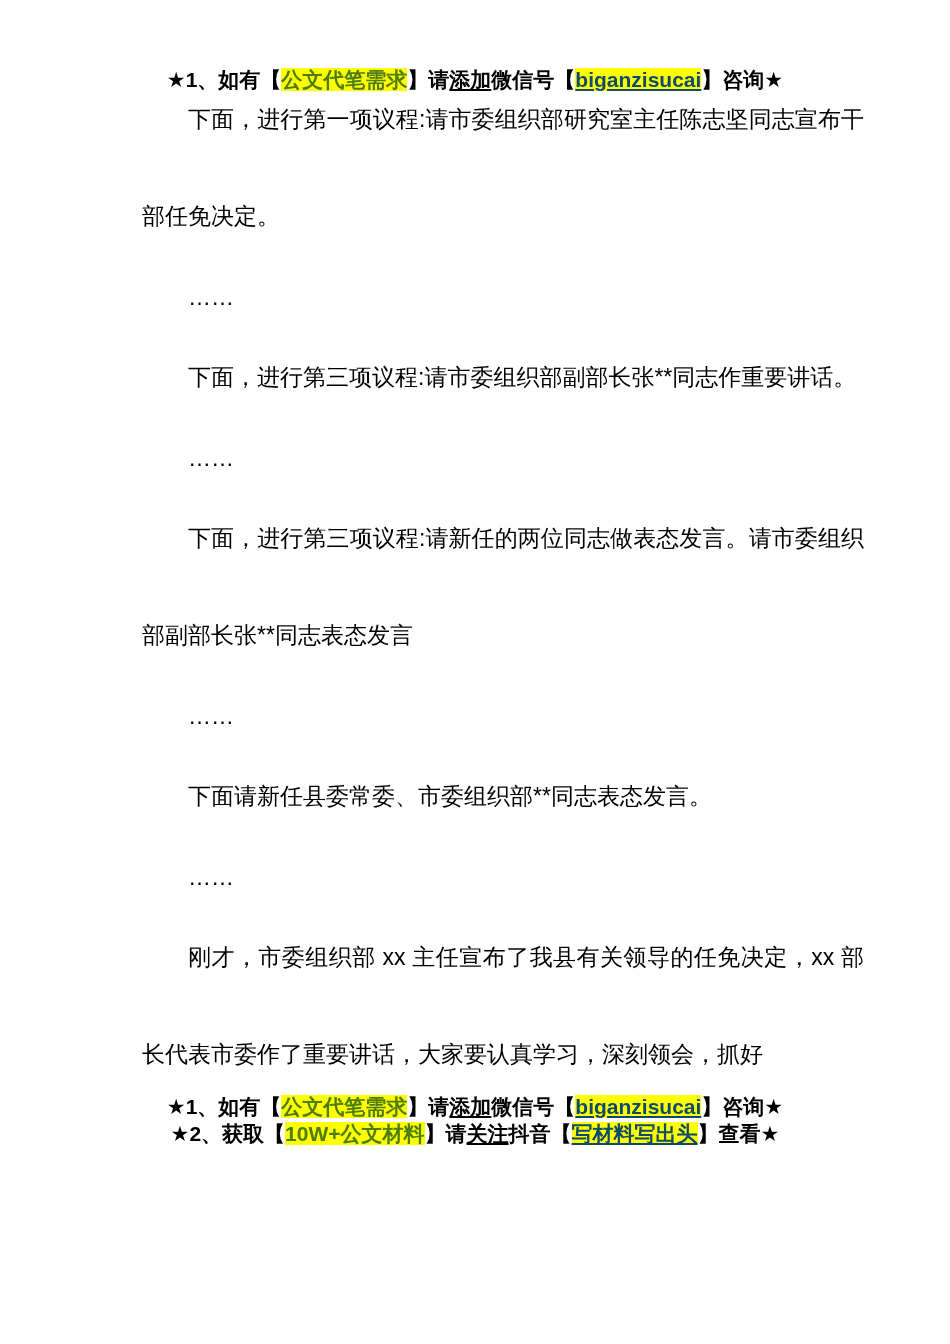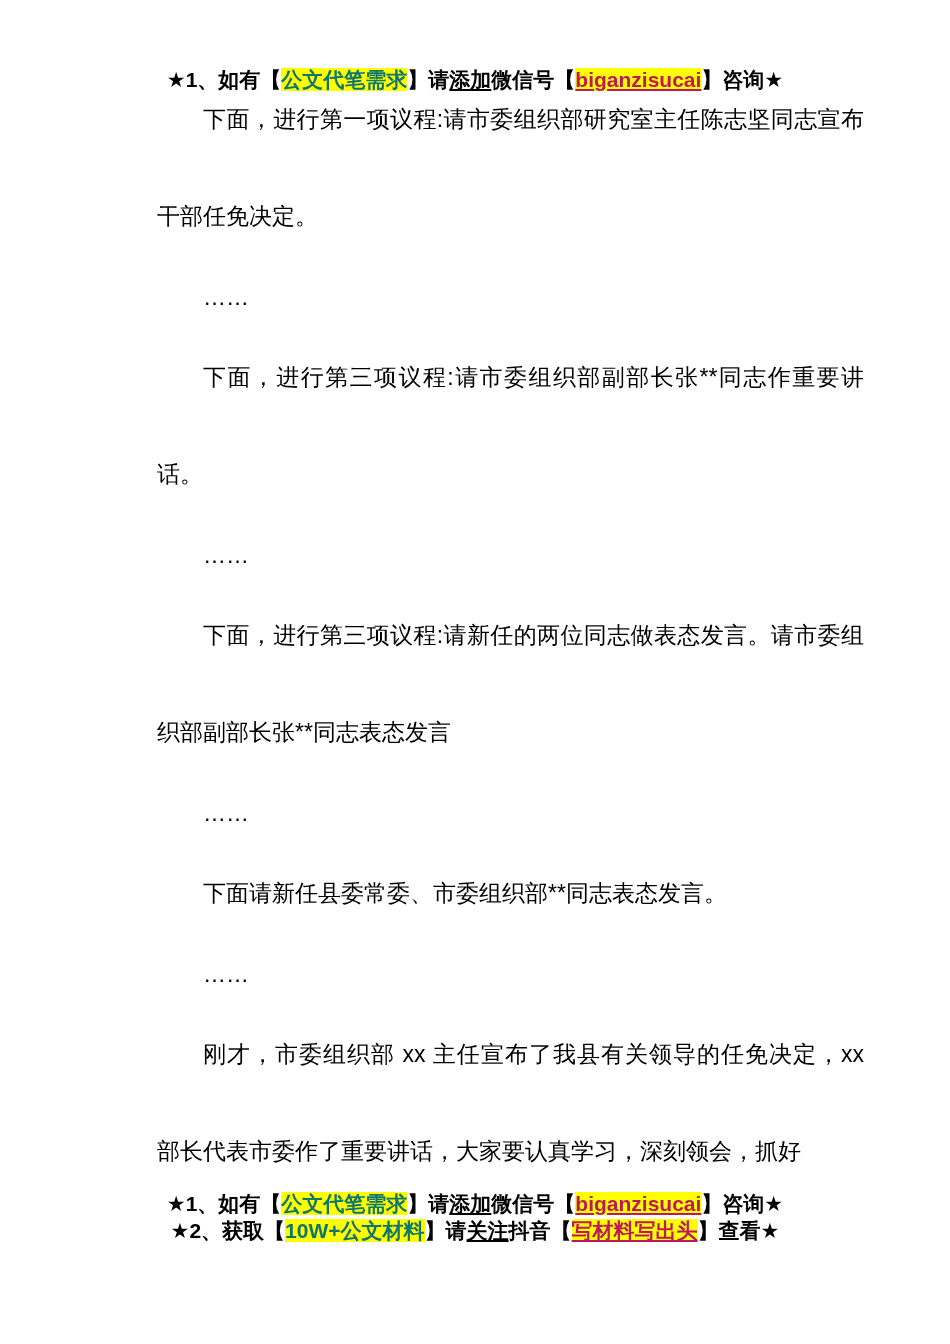--- a/index.html
+++ b/index.html
@@ -19,38 +19,37 @@
     text-align: center;
     font-weight: bold;
     font-size: 21px;
     line-height: 27px;
     letter-spacing: 0;
     white-space: nowrap;
   }
   .promo-top { margin-top: 66px; }
   .promo-bottom { margin-top: -10px; }
   .hl {
-    color: #0f766e;
+    color: #4d7c0f;
     background: #ffff00;
   }
   .hl-ul {
-    color: #be185d;
+    color: #0c4a6e;
     background: #ffff00;
     text-decoration: underline;
   }
   .ul {
     text-decoration: underline;
   }
   
   .content {
     margin-top: -22px;
     padding: 0 86px 0 142px;
     font-size: 23px;
     text-align: justify;
-    margin-left: 15px;
   }
   .para {
     margin: 0;
     line-height: 97px;
     text-indent: 2em;
   }
   .ellip {
     margin: 0;
     line-height: 64px;
     height: 64px;

